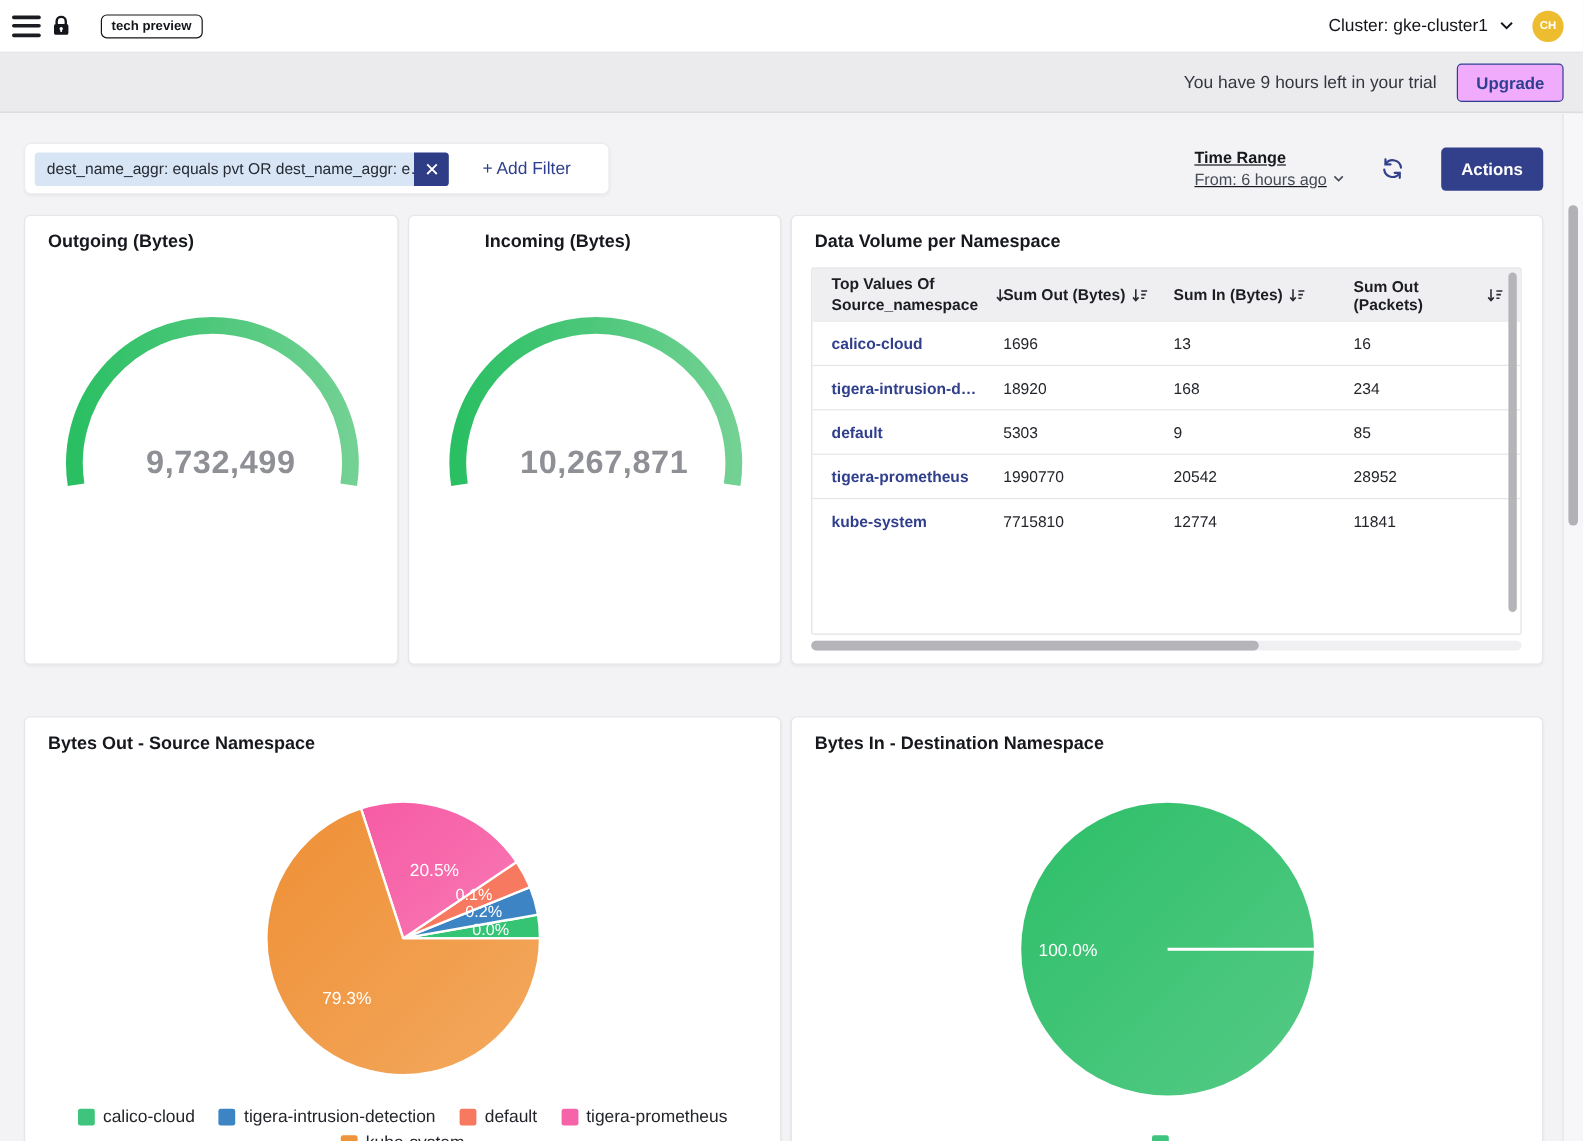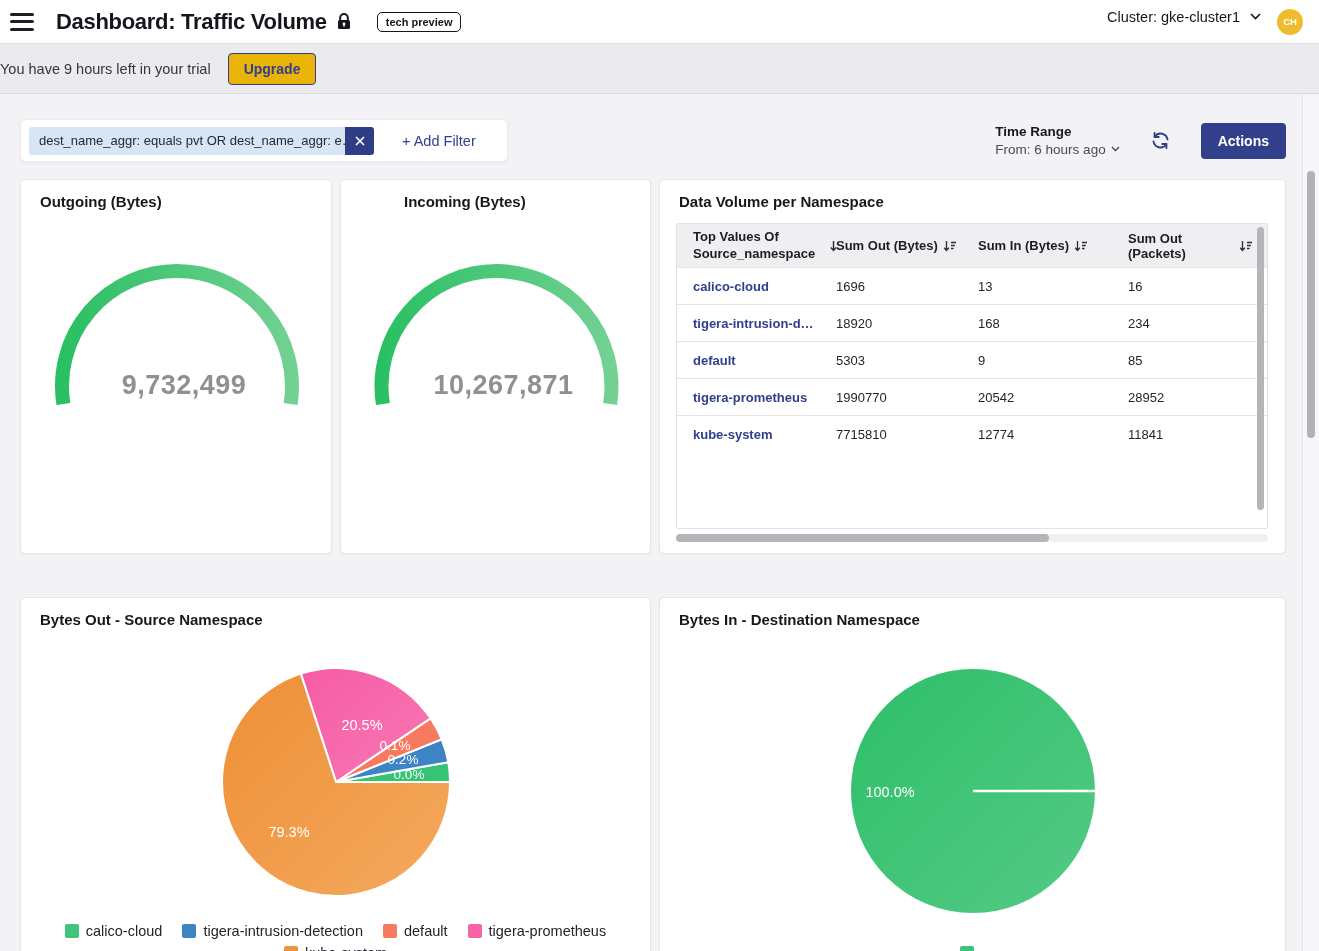--- a/index.html
+++ b/index.html
@@ -19,36 +19,36 @@
     position: relative; z-index: 5;
   }
   .menu-btn { width: 24px; height: 18px; display: flex; flex-direction: column; justify-content: space-between; cursor: pointer; }
   .menu-btn span { display: block; height: 3px; background: #1b1d23; border-radius: 2px; }
   .app-title { margin-left: 22px; font-size: 22px; font-weight: 800; letter-spacing: -0.3px; color: #14161b; }
   .lock { margin-left: 10px; display: flex; align-items: center; }
   .badge {
     margin-left: 26px; font-size: 11px; font-weight: 600; color: #14161b;
     border: 1.3px solid #14161b; border-radius: 5px; padding: 3px 8px; background: #fff;
   }
-  .topbar-right { margin-left: auto; display: flex; align-items: flex-start; gap: 16px; }
+  .topbar-right { margin-left: auto; display: flex; align-items: center; gap: 16px; }
   .cluster-select { display: flex; align-items: center; gap: 10px; font-size: 14.5px; color: #14161b; cursor: pointer; }
   .avatar {
     width: 26px; height: 26px; border-radius: 50%; background: #eebd2f;
     color: #fff; font-size: 9.5px; font-weight: 700;
     display: flex; align-items: center; justify-content: center; cursor: pointer;
   }
 
   
   .trial {
     height: 51px; background: #ebebee; border-top: 1px solid #e2e2e6; border-bottom: 1px solid #d9d9de;
-    display: flex; align-items: center; justify-content: flex-start; gap: 17px; padding-right: 16px;
+    display: flex; align-items: center; justify-content: flex-end; gap: 17px; padding-right: 16px;
   }
   .trial-msg { font-size: 14.5px; color: #33363e; }
   .upgrade-btn {
-    background: #eab308; border: 1px solid #2f3f8f; color: #2f3f8f;
+    background: #f0abfc; border: 1px solid #2f3f8f; color: #2f3f8f;
     font-family: inherit; font-size: 14px; font-weight: 600;
     border-radius: 4px; padding: 7px 15px; cursor: pointer;
   }
 
   
   .content { padding: 25px 33px 0 20px; position: relative; }
 
   .filter-row { display: flex; align-items: center; margin-bottom: 17px; height: 43px; }
   .filter-card {
     background: #fff; border: 1px solid #ececf0; border-radius: 6px;
@@ -61,21 +61,21 @@
     padding: 0 10px; border-radius: 3px 0 0 3px;
     max-width: 316px; white-space: nowrap; overflow: hidden;
   }
   .chip-x {
     width: 29px; background: #2e3d85; color: #fff; border: none; border-radius: 0 3px 3px 0;
     font-size: 14px; display: flex; align-items: center; justify-content: center; cursor: pointer;
   }
   .add-filter { margin-left: 28px; color: #2f3f8f; font-size: 14.5px; font-weight: 500; cursor: pointer; white-space: nowrap; }
 
   .filter-right { margin-left: auto; display: flex; align-items: center; gap: 30px; }
-  .timerange { font-size: 13.5px; line-height: 1.3; cursor: pointer; }
+  .timerange { font-size: 13.5px; line-height: 1.3; cursor: pointer; text-decoration: underline; }
   .tr-label { font-weight: 700; color: #17191d; }
   .tr-from { color: #464b55; display: flex; align-items: center; gap: 5px; }
   .refresh-btn { background: none; border: none; cursor: pointer; display: flex; padding: 0; }
   .actions-btn {
     background: #323f8a; color: #fff; border: none; border-radius: 4px;
     font-family: inherit; font-size: 14px; font-weight: 600; padding: 10px 17px; cursor: pointer;
   }
 
   
   .cards-row { display: flex; gap: 8px; margin-bottom: 11px; align-items: flex-end; }
@@ -143,21 +143,20 @@
 </style>
 </head>
 <body>
 
 <header class="topbar">
   <div class="menu-btn">
     <span></span>
       <span></span>
       <span></span>
   </div>
-  <h1 class="app-title">Dashboard: Traffic Volume</h1>
   <span class="lock">
     <svg width="14" height="17" viewBox="0 0 14 17">
         <path d="M3.2 7V4.8a3.8 3.8 0 0 1 7.6 0V7" fill="none" stroke="#14161b" stroke-width="2"></path>
         <rect x="1" y="7" width="12" height="9" rx="1.6" fill="#14161b"></rect>
         <circle cx="7" cy="11" r="1.4" fill="#fff"></circle>
         <rect x="6.3" y="11" width="1.4" height="2.6" fill="#fff"></rect>
       </svg>
   </span>
   <span class="badge">tech preview</span>
   <div class="topbar-right">

